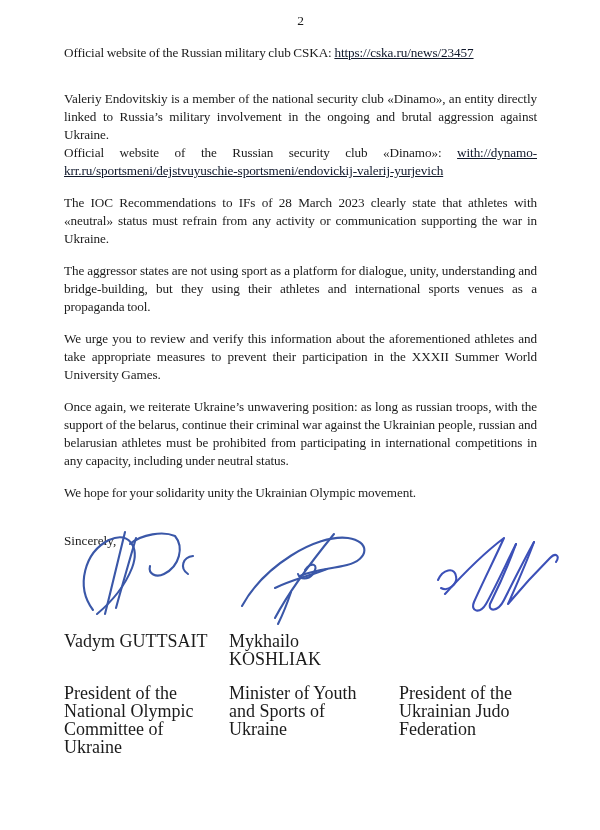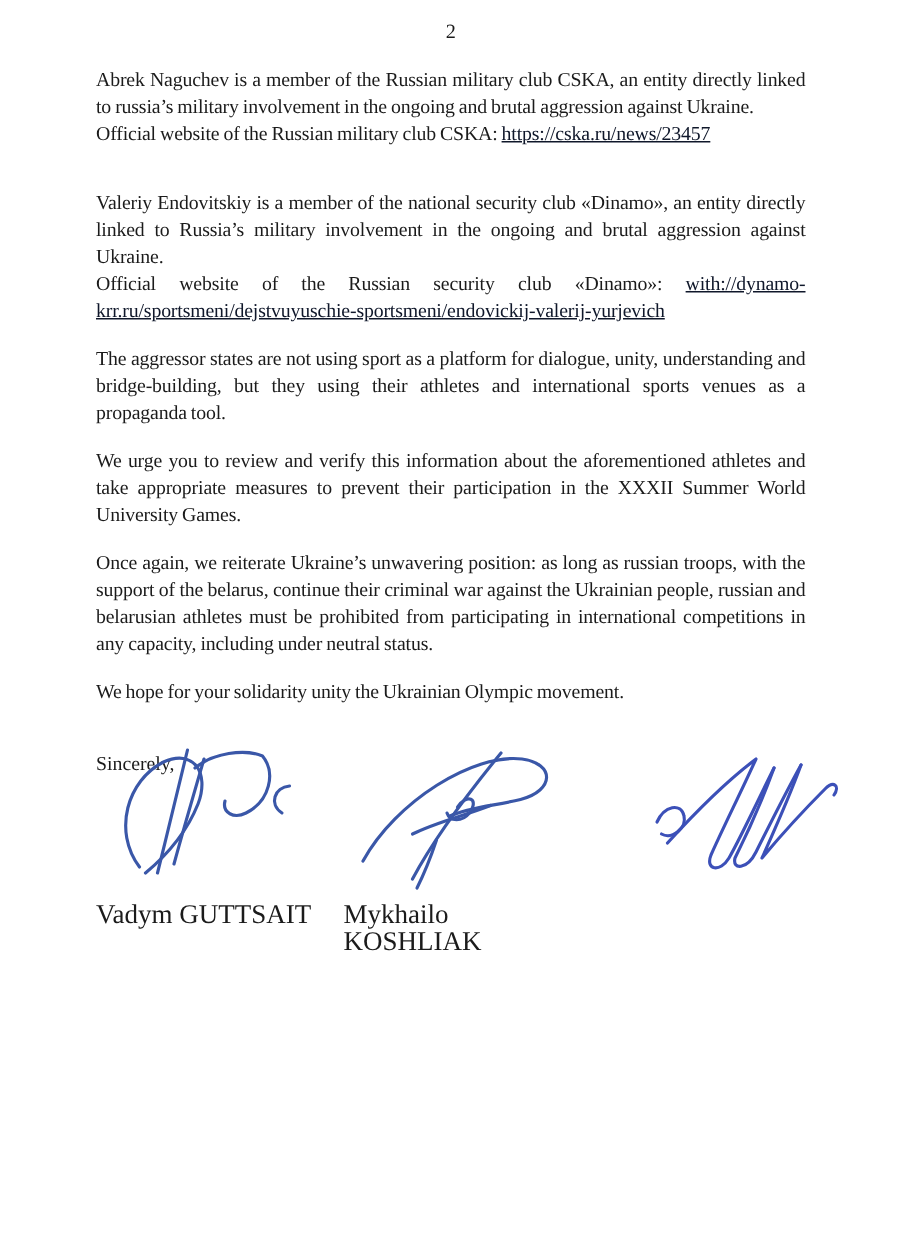--- a/index.html
+++ b/index.html
@@ -82,24 +82,24 @@
   .sig-grid span { padding-right: 14px; }
 </style>
 </head>
 <body>
 
 <div class="page">
 
   <div class="page-number">2</div>
 
   <div class="content">
-      <p class="para sp-none"><span>Abrek Naguchev is a member of the Russian military club CSKA, an entity directly linked to russia’s military involvement in the ongoing and brutal aggression against Ukraine.</span></p>
       <p class="para sp-large"><span>Official website of the Russian military club CSKA: </span><a href="#" class="link">https://cska.ru/news/23457</a></p>
       <p class="para sp-none"><span>Valeriy Endovitskiy is a member of the national security club «Dinamo», an entity directly linked to Russia’s military involvement in the ongoing and brutal aggression against Ukraine.</span></p>
       <p class="para sp-normal"><span>Official website of the Russian security club «Dinamo»: </span><a href="#" class="link">with://dynamo-</a><wbr><a href="#" class="link">krr.ru/sportsmeni/dejstvuyuschie-sportsmeni/endovickij-valerij-yurjevich</a></p>
+      <p class="para sp-normal"><span>The IOC Recommendations to IFs of 28 March 2023 clearly state that athletes with «neutral» status must refrain from any activity or communication supporting the war in Ukraine.</span></p>
       <p class="para sp-normal"><span>The aggressor states are not using sport as a platform for dialogue, unity, understanding and bridge-building, but they using their athletes and international sports venues as a propaganda tool.</span></p>
       <p class="para sp-normal"><span>We urge you to review and verify this information about the aforementioned athletes and take appropriate measures to prevent their participation in the XXXII Summer World University Games.</span></p>
       <p class="para sp-normal"><span>Once again, we reiterate Ukraine’s unwavering position: as long as russian troops, with the support of the belarus, continue their criminal war against the Ukrainian people, russian and belarusian athletes must be prohibited from participating in international competitions in any capacity, including under neutral status.</span></p>
       <p class="para sp-large"><span>We hope for your solidarity unity the Ukrainian Olympic movement.</span></p>
     </div>
 
   <div class="sig-block">
 
     <div class="sig-row">
       <span class="closing">Sincerely,</span>
@@ -126,15 +126,20 @@
         <path d="M 84 12 C 76 34, 66 56, 58 72 C 56 80, 66 80, 72 68 C 80 52, 92 28, 102 10"></path>
         <path d="M 102 10 C 94 32, 84 54, 76 72 C 86 60, 104 40, 118 26 C 124 20, 128 24, 124 30"></path>
       </svg>
     </div>
 
     <div class="sig-grid names">
       <span>Vadym GUTTSAIT</span>
       <span>Mykhailo KOSHLIAK</span>
     </div>
 
+    <div class="sig-grid titles">
+      <span>President of the National Olympic Committee of Ukraine</span>
+      <span>Minister of Youth and Sports of Ukraine</span>
+      <span>President of the Ukrainian Judo Federation</span>
+    </div>
 
   </div>
 </div>
 
 </body></html>

